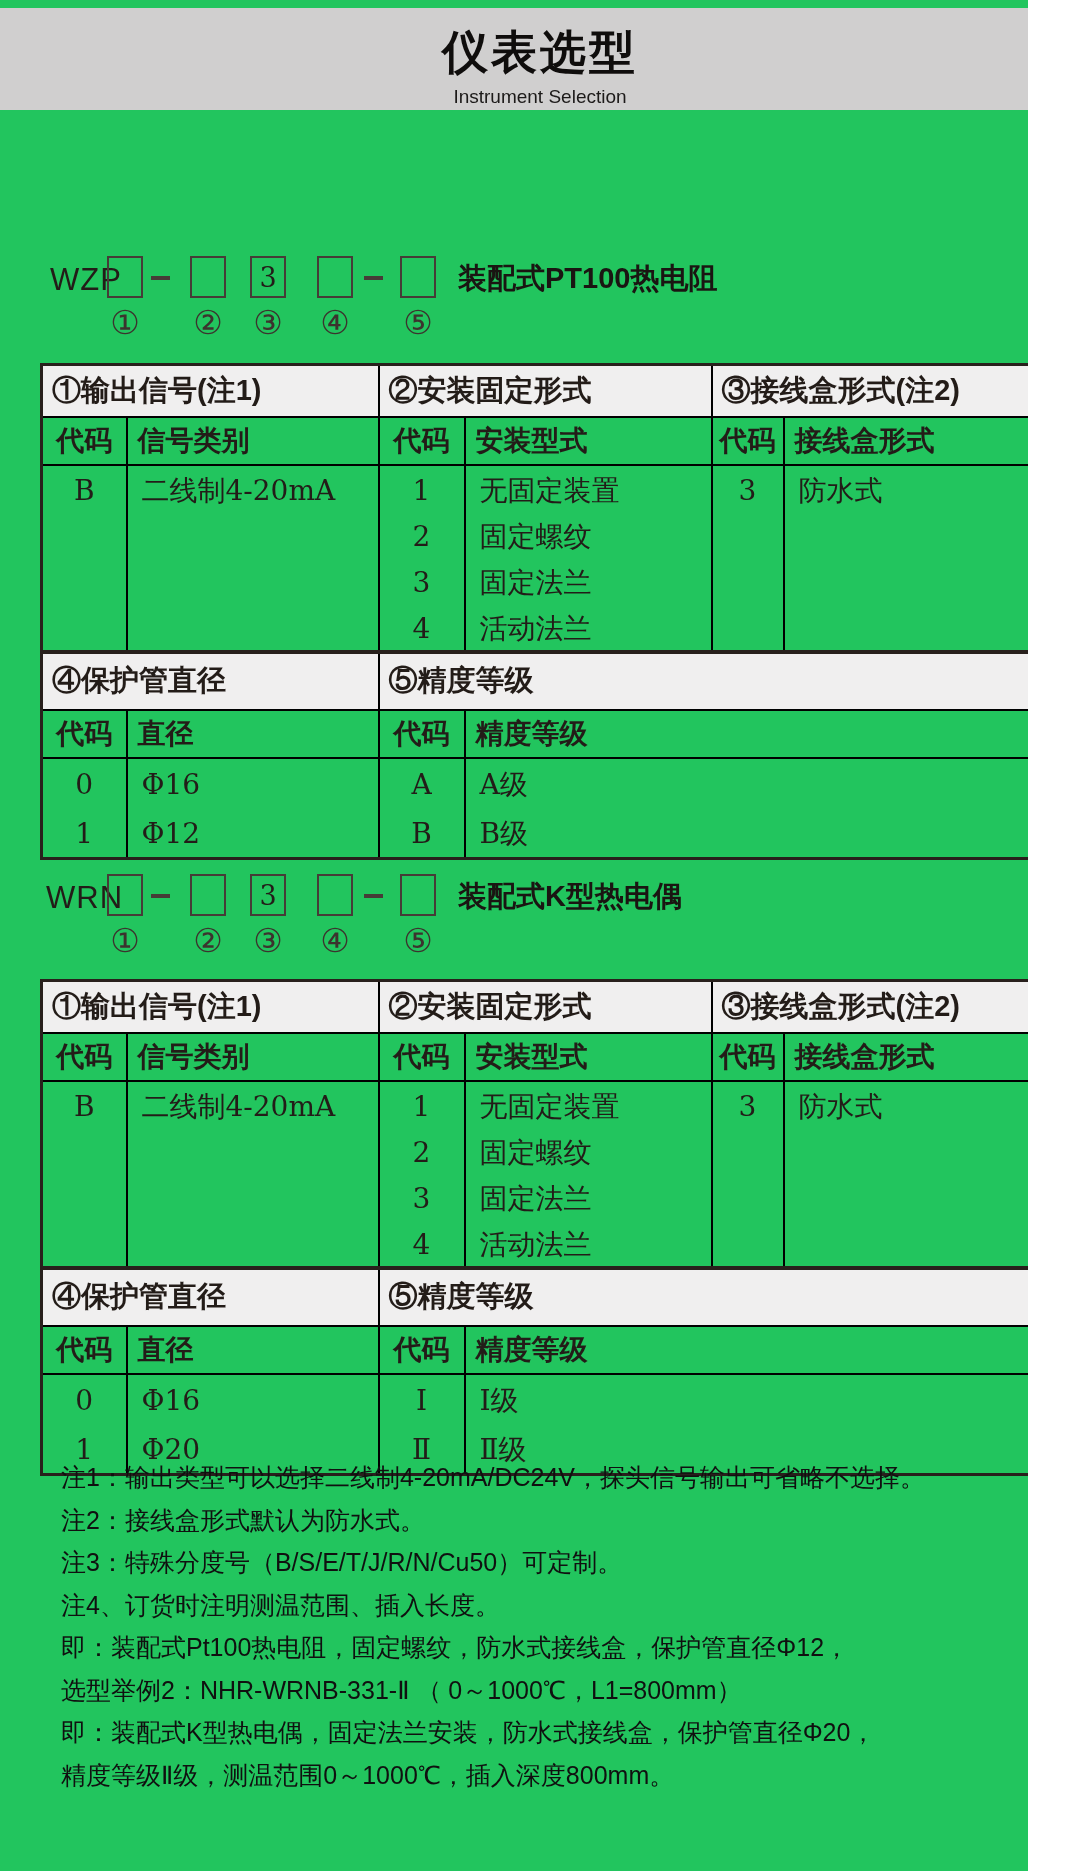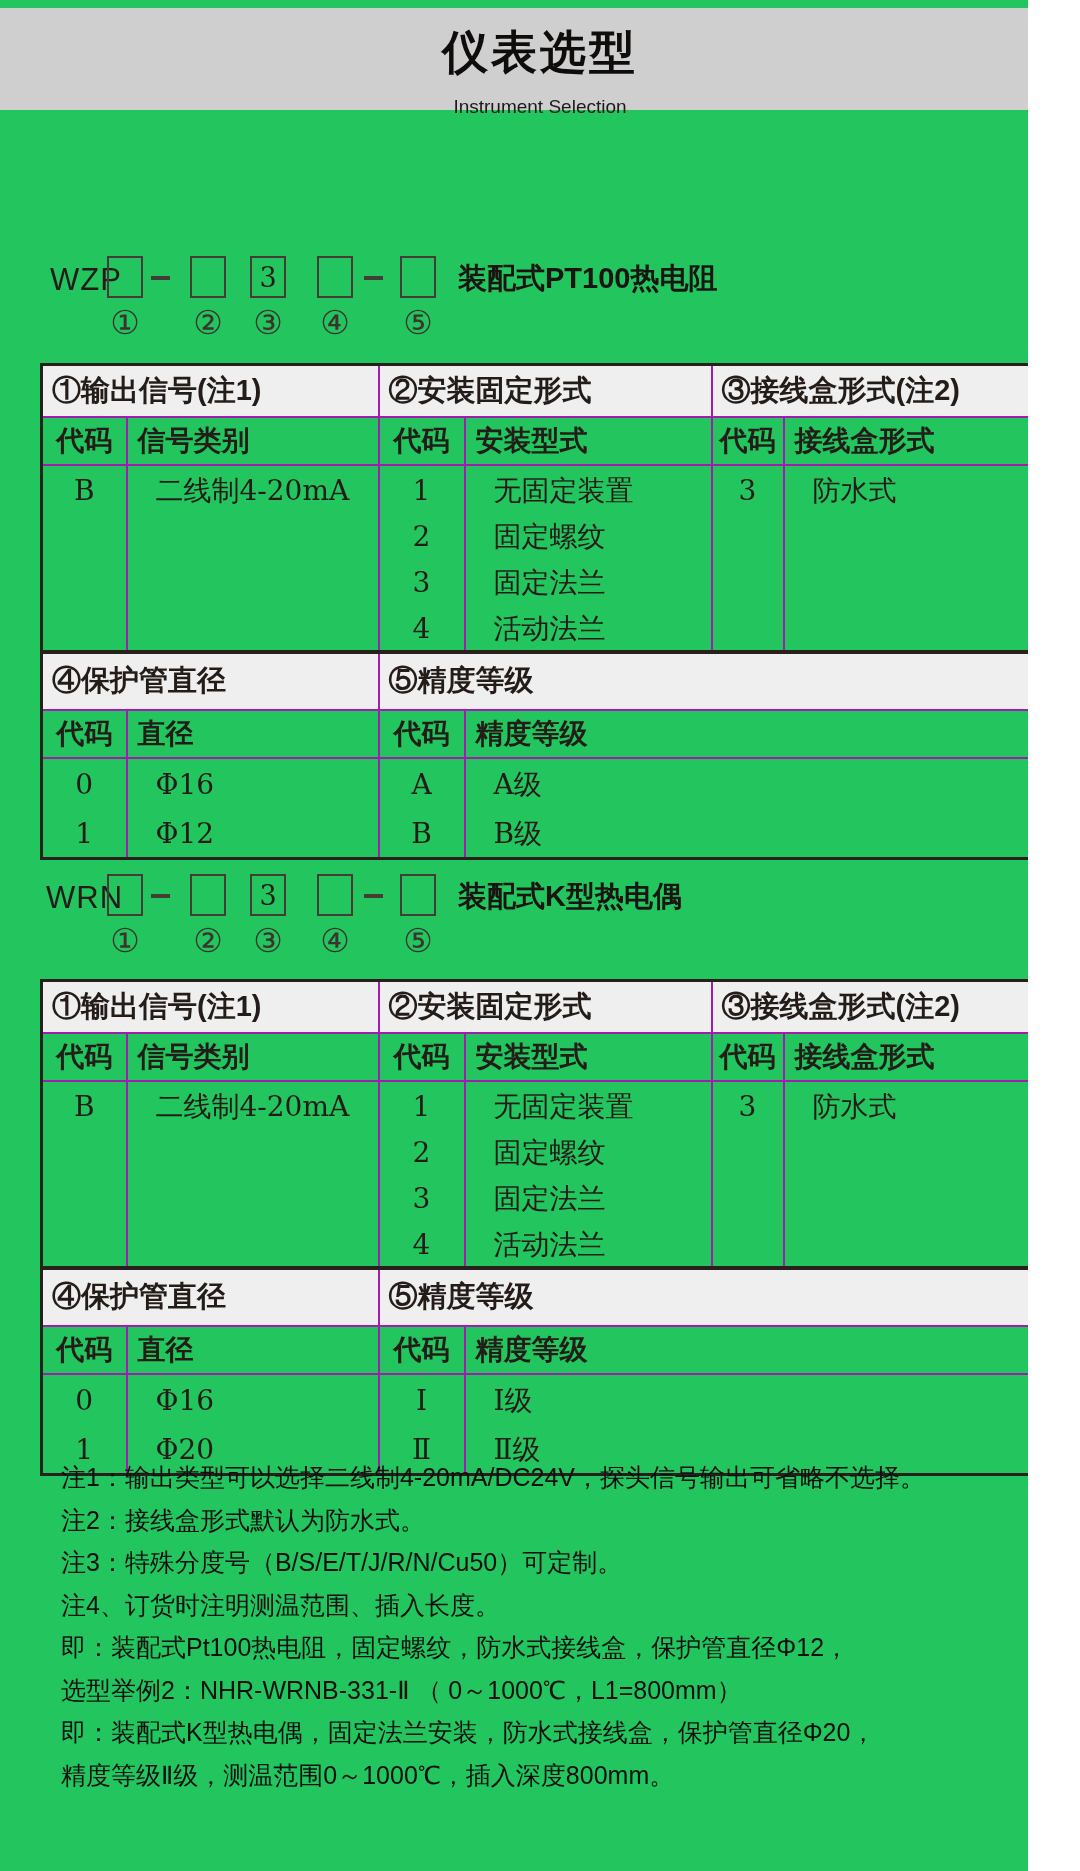--- a/index.html
+++ b/index.html
@@ -1,43 +1,43 @@
 <!DOCTYPE html>
 <html><head>
 <meta charset="utf-8">
 <style>
   html,body{margin:0;padding:0;background:#ffffff;}
   .page{position:relative;width:1028px;height:1871px;background:#22c55e;overflow:hidden;
         font-family:"Liberation Sans",sans-serif;color:#231c18;}
   
   .band{position:absolute;left:0;top:8px;width:1080px;height:102px;background:#d0cfcf;text-align:center;}
   .band-title{display:block;margin-top:14px;font-size:46px;font-weight:bold;letter-spacing:3px;color:#0f0d0c;}
-  .band-sub{display:block;margin-top:12px;font-size:19px;font-weight:400;color:#1c1a19;}
+  .band-sub{display:block;margin-top:2px;font-size:19px;font-weight:400;color:#1c1a19;}
   
   .model-line{position:absolute;left:0;width:1080px;height:50px;}
   .m-prefix{position:absolute;top:6px;font-size:31px;font-weight:500;letter-spacing:1px;}
   .code-box{position:absolute;top:0;width:36px;height:42px;border:2px solid #463c37;box-sizing:border-box;
             text-align:center;font-family:"DejaVu Serif",serif;font-size:27px;line-height:40px;color:#231c18;}
   .dash{position:absolute;top:20px;width:19px;height:4px;background:#463c37;}
   .m-desc{position:absolute;top:3px;font-size:29px;font-weight:bold;color:#1a1512;}
   .marker-line{position:absolute;left:0;width:1080px;height:42px;}
   .marker{position:absolute;top:0;width:36px;text-align:center;font-family:"DejaVu Serif",serif;
           font-size:33px;color:#3c332e;}
   
   table.sel{position:absolute;left:40px;border-collapse:collapse;table-layout:fixed;width:1008px;
             border:3px solid #28201c;}
-  table.sel th,table.sel td{border:2px solid #a21caf;padding:0;box-sizing:border-box;}
+  table.sel th,table.sel td{border:2px solid #000000;padding:0;box-sizing:border-box;}
   tr.sec-row th{background:#f0efef;text-align:left;padding-left:9px;font-size:29px;font-weight:bold;
                 color:#231c18;height:52px;vertical-align:middle;}
   tr.thick th{border-top:4px solid #28201c;}
   tr.sub-row td{height:48px;vertical-align:middle;font-family:"DejaVu Serif",serif;font-size:28px;
                 font-weight:600;padding-left:10px;}
   td.code-col{text-align:center;padding-left:0 !important;}
   tr.body-row td{vertical-align:top;font-family:"DejaVu Serif",serif;font-size:28px;font-weight:500;
-                 padding-left:28px;}
+                 padding-left:14px;}
   tr.body-row td.code-col{padding-left:0 !important;}
   .b1 div{line-height:42px;padding-top:4px;}
   .b2 div{line-height:46px;padding-top:3px;}
   
   .notes{position:absolute;left:46px;top:1456px;width:1010px;}
   .note-line{font-size:25px;line-height:42.5px;font-weight:500;color:#101010;white-space:nowrap;margin-left:15px;}
 </style>
 </head>
 <body>
 

